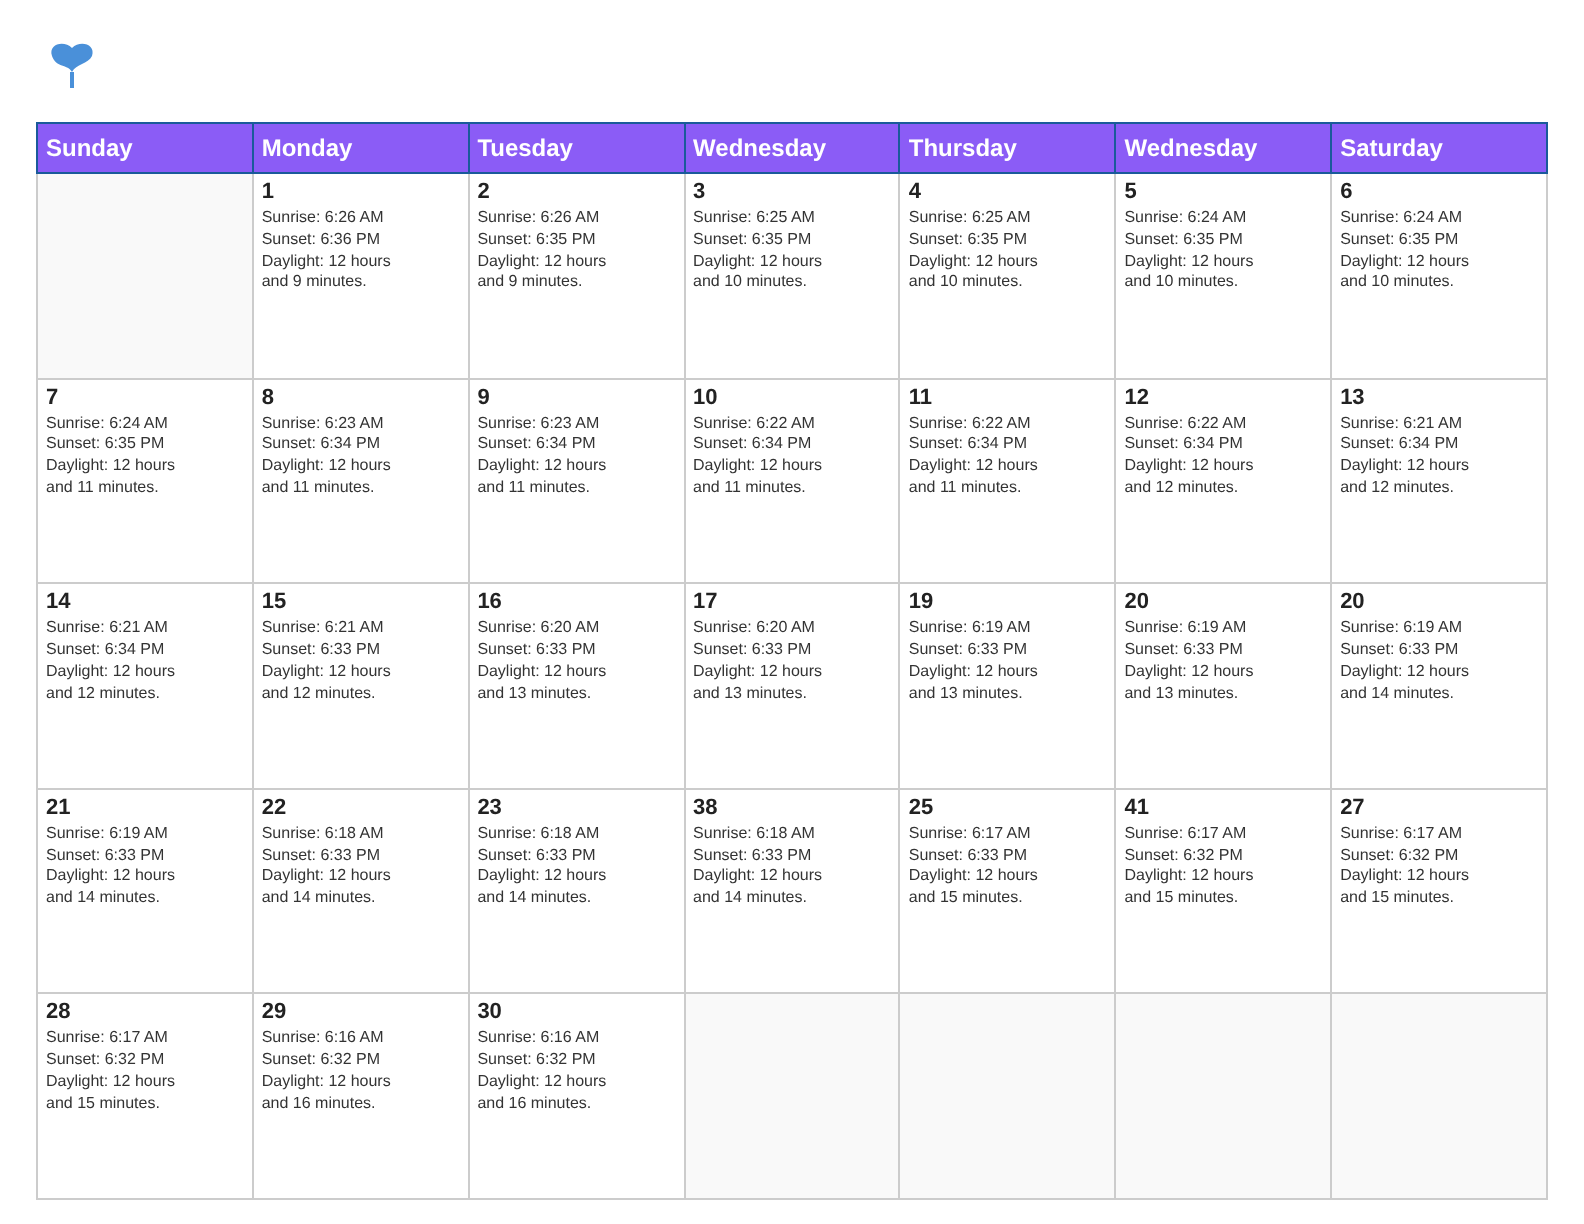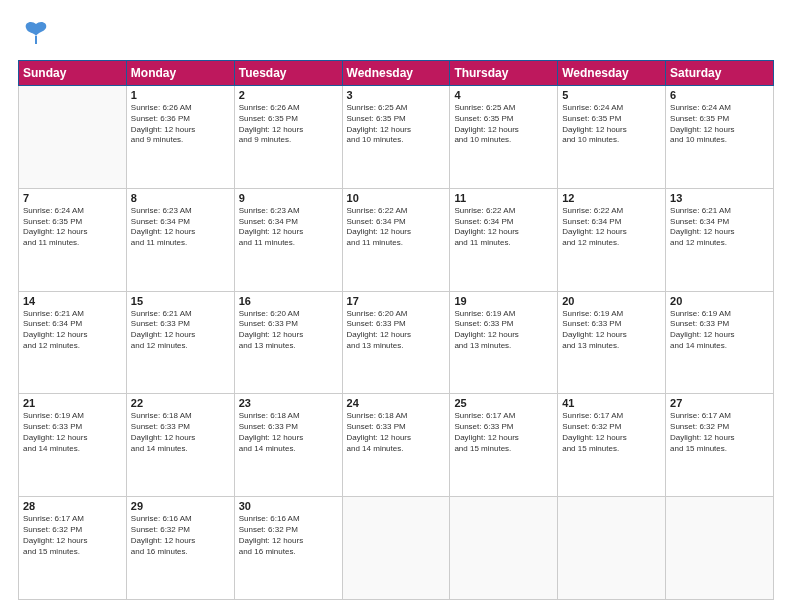--- a/index.html
+++ b/index.html
@@ -42,21 +42,21 @@
       color: #333;
     }
     .calendar {
       flex: 1;
       border: 1px solid #ccc;
       border-collapse: collapse;
       width: 100%;
       table-layout: fixed;
     }
     .calendar th {
-      background: #be185d;
+      background: #8b5cf6;
       color: #fff;
       font-size: 12px;
       font-weight: bold;
       padding: 5px 4px;
       text-align: left;
       border: 1px solid #1a5a9a;
     }
     .calendar td {
       border: 1px solid #ccc;
       vertical-align: top;
@@ -281,21 +281,21 @@
 and 14 minutes.</div>
           </td>
           <td>
             <span class="day-num">23</span>
             <div class="day-info" style="white-space: pre-line;">Sunrise: 6:18 AM
 Sunset: 6:33 PM
 Daylight: 12 hours
 and 14 minutes.</div>
           </td>
           <td>
-            <span class="day-num">24</span>
+            <span class="day-num">38</span>
             <div class="day-info" style="white-space: pre-line;">Sunrise: 6:18 AM
 Sunset: 6:33 PM
 Daylight: 12 hours
 and 14 minutes.</div>
           </td>
           <td>
             <span class="day-num">25</span>
             <div class="day-info" style="white-space: pre-line;">Sunrise: 6:17 AM
 Sunset: 6:33 PM
 Daylight: 12 hours

